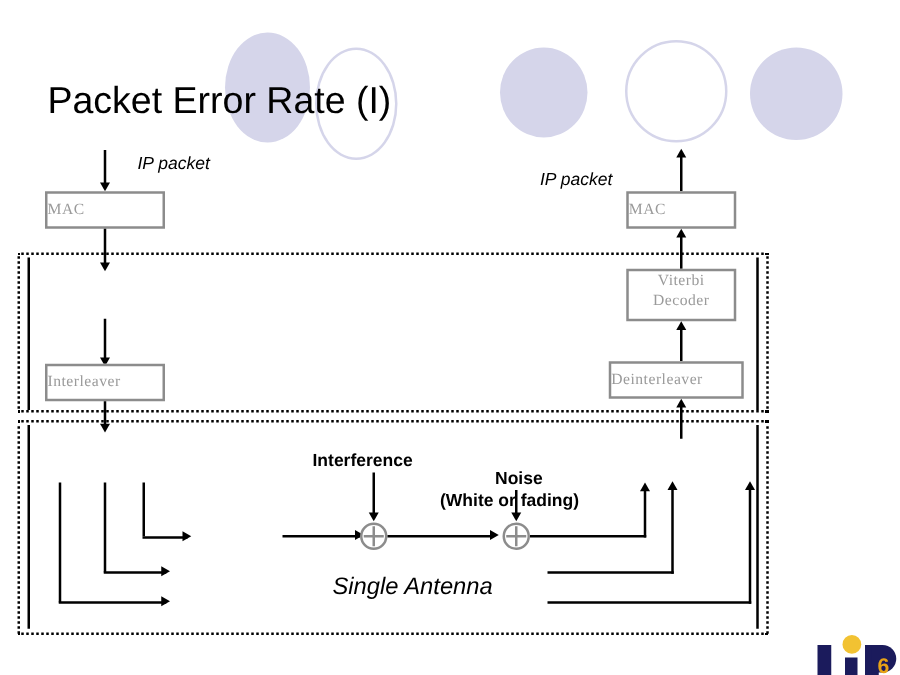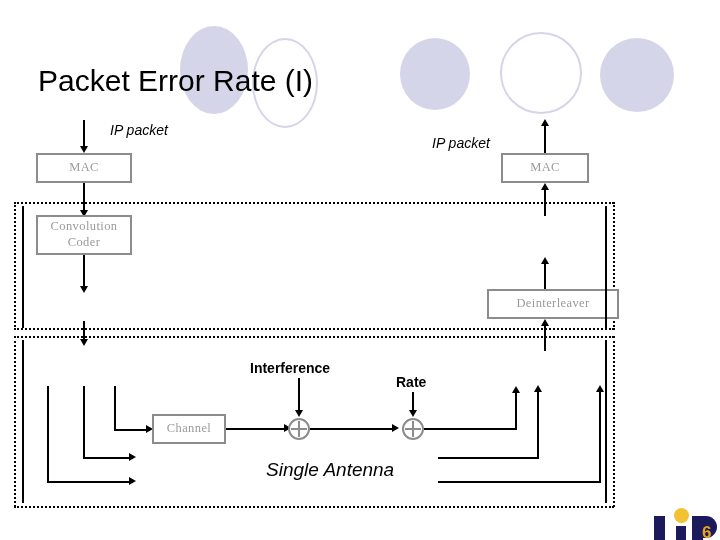--- a/index.html
+++ b/index.html
@@ -41,21 +41,21 @@
   
   .block {
     position: absolute;
     box-sizing: border-box;
     border: 2px solid #8c8c8c;
     background: #ffffff;
     color: #9a9a9a;
     font-family: "Liberation Serif", serif;
     display: flex;
     align-items: center;
-    justify-content: center;
+    justify-content: flex-start;
     text-align: center;
     line-height: 1.25;
     font-size: 12.5px;
     letter-spacing: 0.4px;
   }
   .block.two-line { font-size: 12.5px; }
 
   
   .lbl {
     position: absolute;
@@ -195,80 +195,81 @@
   <div class="ln ln-v" style="left:83px; top:100px; height:28px;"></div>
   <div class="arr arr-down" style="left:80px; top:126px;"></div>
 
   <div class="block" style="left:36px; top:133px; width:96px; height:30px;">
     <span>MAC</span>
   </div>
 
   <div class="ln ln-v" style="left:83px; top:163px; height:29px;"></div>
   <div class="arr arr-down" style="left:80px; top:190px;"></div>
 
-  <div class="block two-line" style="left:36px; top:195px; width:96px; height:40px; flex-direction:column;">
-    <span>Convolution</span>
-    <span>Coder</span>
-  </div>
 
   <div class="ln ln-v" style="left:83px; top:235px; height:33px;"></div>
   <div class="arr arr-down" style="left:80px; top:266px;"></div>
 
+  <div class="block" style="left:36px; top:271px; width:96px; height:30px;">
+    <span>Interleaver</span>
+  </div>
 
   <div class="ln ln-v" style="left:83px; top:301px; height:20px;"></div>
   <div class="arr arr-down" style="left:80px; top:319px;"></div>
 
 
   <div class="lbl lbl-ital" style="left:432px; top:115px;">IP packet</div>
 
   <div class="ln ln-v" style="left:544px; top:103px; height:30px;"></div>
   <div class="arr arr-up" style="left:541px; top:99px;"></div>
 
   <div class="block" style="left:501px; top:133px; width:88px; height:30px;">
     <span>MAC</span>
   </div>
 
   <div class="ln ln-v" style="left:544px; top:167px; height:29px;"></div>
   <div class="arr arr-up" style="left:541px; top:163px;"></div>
 
+  <div class="block two-line" style="left:501px; top:195px; width:88px; height:42px; flex-direction:column;">
+    <span>Viterbi</span>
+    <span>Decoder</span>
+  </div>
 
   <div class="ln ln-v" style="left:544px; top:241px; height:28px;"></div>
   <div class="arr arr-up" style="left:541px; top:237px;"></div>
 
-  <div class="block" style="left:487px; top:269px; width:132px; height:30px;">
+  <div class="block" style="left:487px; top:269px; width:108px; height:30px;">
     <span>Deinterleaver</span>
   </div>
 
   <div class="ln ln-v" style="left:544px; top:303px; height:28px;"></div>
   <div class="arr arr-up" style="left:541px; top:299px;"></div>
 
 
   <div class="ln ln-v" style="left:114px; top:366px; height:43px;"></div>
   <div class="ln ln-h" style="left:114px; top:409px; width:36px;"></div>
   <div class="arr arr-right" style="left:146px; top:405px;"></div>
 
-  <div class="block" style="left:152px; top:394px; width:74px; height:30px;">
-    <span>Channel</span>
-  </div>
 
   <div class="ln ln-h" style="left:226px; top:408px; width:62px;"></div>
   <div class="arr arr-right" style="left:284px; top:404px;"></div>
 
   <div class="sum" style="left:288px; top:398px;"></div>
 
   <div class="lbl lbl-bold" style="left:250px; top:340px;">Interference</div>
   <div class="ln ln-v" style="left:298px; top:358px; height:34px;"></div>
   <div class="arr arr-down" style="left:295px; top:390px;"></div>
 
   <div class="ln ln-h" style="left:310px; top:408px; width:84px;"></div>
   <div class="arr arr-right" style="left:392px; top:404px;"></div>
 
   <div class="sum" style="left:402px; top:398px;"></div>
 
-  <div class="lbl lbl-bold" style="left:396px; top:354px;">Rate</div>
+  <div class="lbl lbl-bold" style="left:396px; top:354px;">Noise</div>
+  <div class="lbl lbl-bold" style="left:352px; top:372px;">(White or fading)</div>
   <div class="ln ln-v" style="left:412px; top:372px; height:20px;"></div>
   <div class="arr arr-down" style="left:409px; top:390px;"></div>
 
   <div class="ln ln-h" style="left:424px; top:408px; width:93px;"></div>
   <div class="ln ln-v" style="left:515px; top:372px; height:38px;"></div>
   <div class="arr arr-up" style="left:512px; top:366px;"></div>
 
   <div class="lbl lbl-big-ital" style="left:266px; top:439px;">Single Antenna</div>
 
   <div class="ln ln-v" style="left:83px; top:366px; height:72px;"></div>

